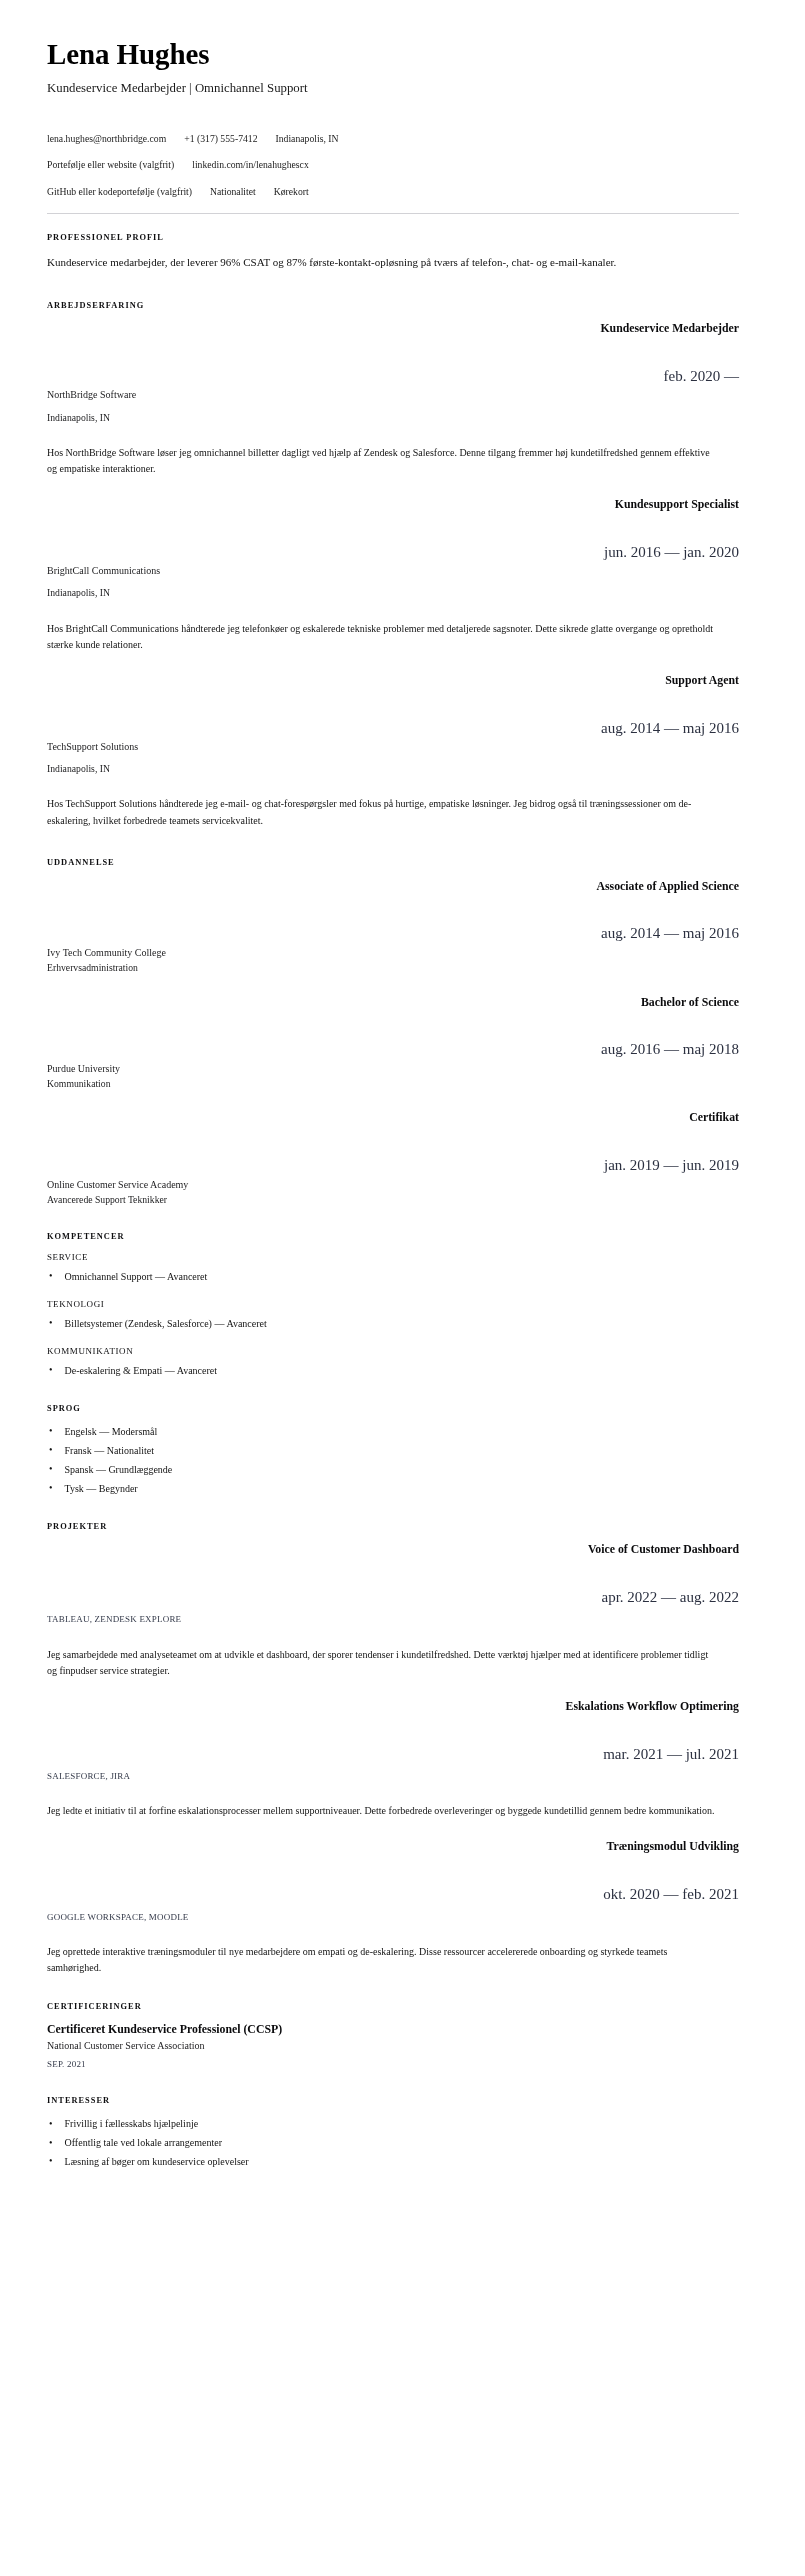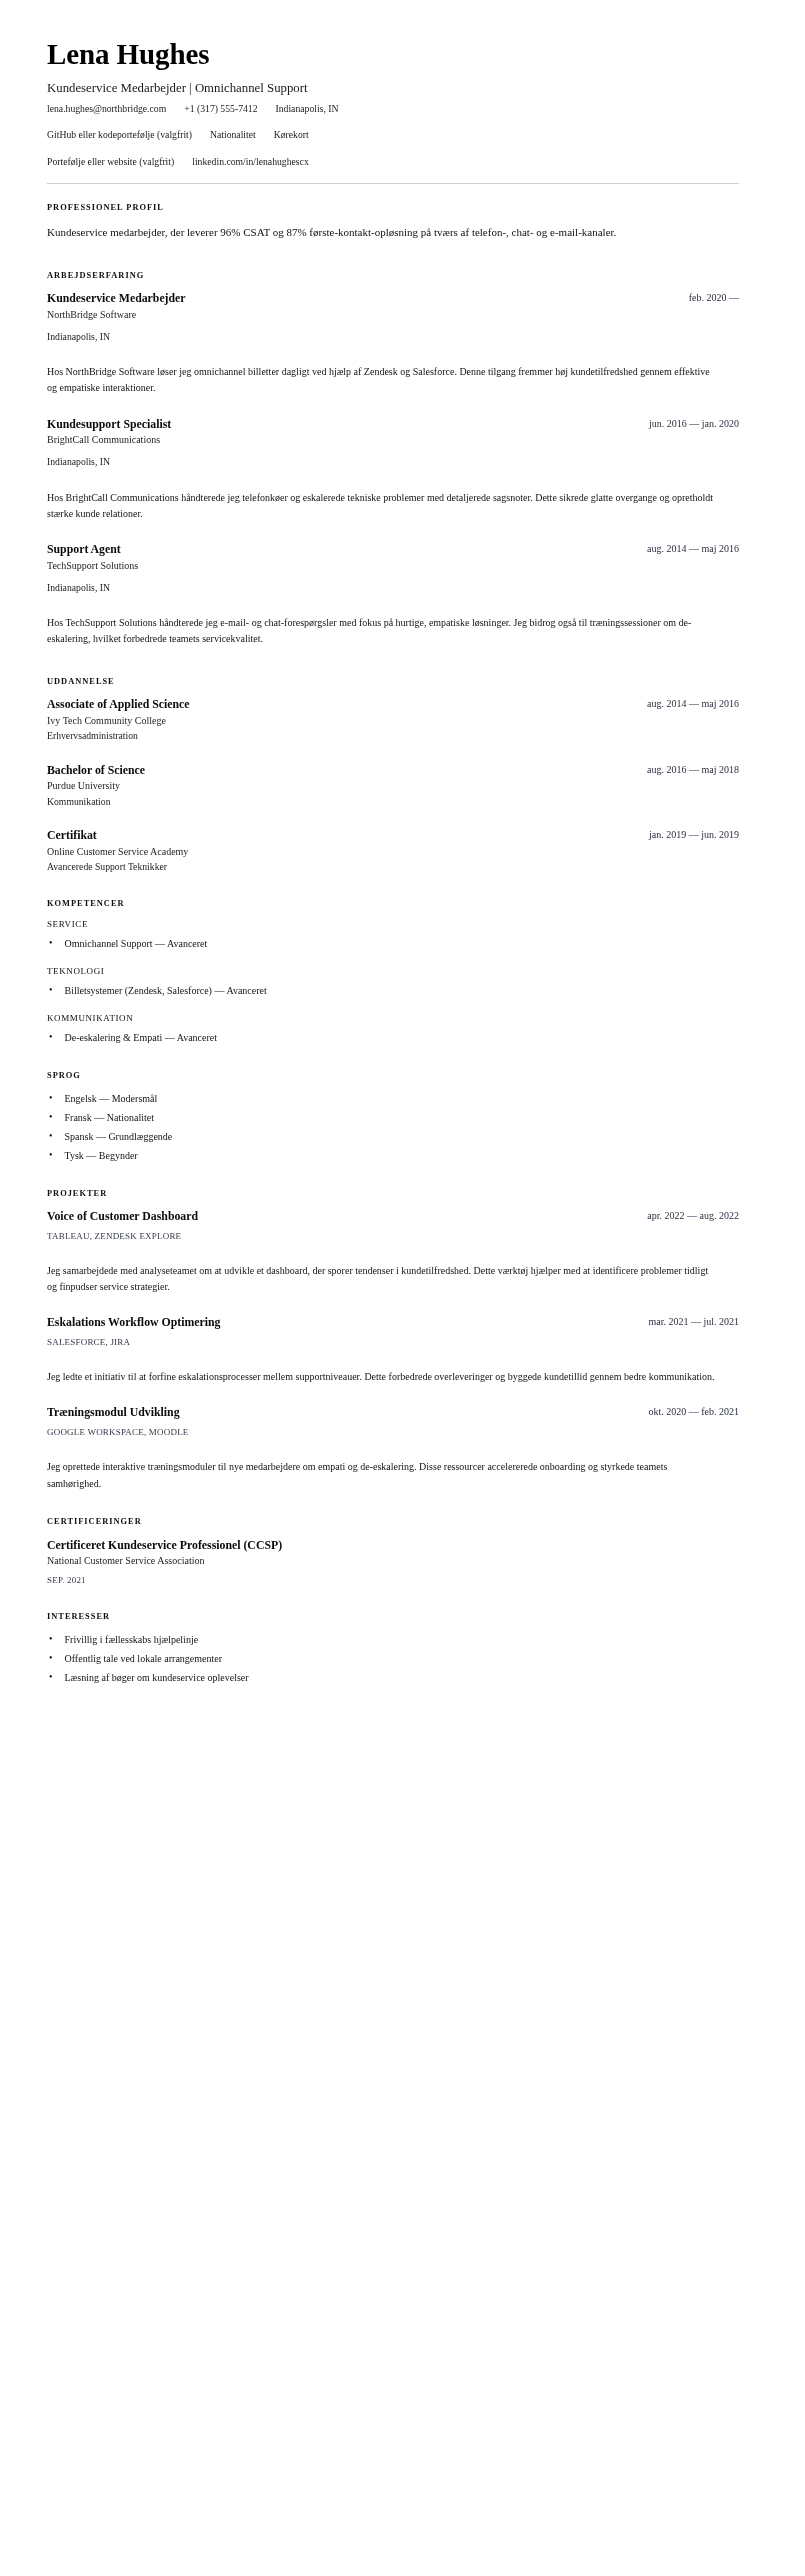--- a/index.html
+++ b/index.html
@@ -27,21 +27,21 @@
     font-weight: bold;
     letter-spacing: -0.1px;
     line-height: 1.05;
     margin: 0 0 10.7px 0;
     color: #000000;
   }
   .headline {
     font-size: 12.8px;
     font-weight: normal;
     color: #1a1a1a;
-    margin: 0 0 5px 0;
+    margin: 0 0 35px 0;
     line-height: 1.3;
   }
   .contact-row {
     font-size: 9.7px;
     color: #1b1b1b;
     margin-bottom: 12.8px;
     line-height: 1.4;
     display: flex;
     flex-wrap: wrap;
   }
@@ -70,33 +70,34 @@
     margin: 0 0 11.4px 0;
   }
   .section-gap-lg { margin-top: 29.5px; }
   .section-gap-md { margin-top: 25.5px; }
 
   
   .entry { margin-bottom: 20px; }
   .entry:last-child { margin-bottom: 0; }
   .entry-head {
     display: flex;
-    align-items: flex-start;
+    align-items: flex-end;
     justify-content: space-between;
     gap: 31px;
+    flex-direction: column;
   }
   .entry-title {
     font-size: 11.8px;
     font-weight: bold;
     color: #0b0b0d;
     line-height: 1.25;
     margin: 0;
   }
   .entry-date {
-    font-size: 10px;
+    font-size: 15px;
     color: #2b3040;
     white-space: nowrap;
     flex-shrink: 0;
     line-height: 1.3;
   }
   .entry-org {
     font-size: 10px;
     color: #1c1c1e;
     margin-top: 2px;
     line-height: 1.35;
@@ -183,28 +184,28 @@
     <h1 class="name">Lena Hughes</h1>
     <div class="headline">Kundeservice Medarbejder | Omnichannel Support</div>
 
     <div class="contact-row">
       <span class="ci">lena.hughes@northbridge.com</span>
       <span class="ci">+1 (317) 555-7412</span>
       <span class="ci">Indianapolis, IN</span>
     </div>
 
     <div class="contact-row">
+      <span class="ci">Portefølje eller website (valgfrit)</span>
+      <span class="ci">linkedin.com/in/lenahughescx</span>
+    </div>
+
+    <div class="contact-row">
       <span class="ci">GitHub eller kodeportefølje (valgfrit)</span>
       <span class="ci">Nationalitet</span>
       <span class="ci">Kørekort</span>
-    </div>
-
-    <div class="contact-row">
-      <span class="ci">Portefølje eller website (valgfrit)</span>
-      <span class="ci">linkedin.com/in/lenahughescx</span>
     </div>
   </header>
 
   <hr class="rule">
 
   <section class="section">
     <h2 class="section-title">PROFESSIONEL PROFIL</h2>
     <p class="profile-text">Kundeservice medarbejder, der leverer 96% CSAT og 87% første-kontakt-opløsning på tværs af telefon-, chat- og e-mail-kanaler.</p>
   </section>
 

